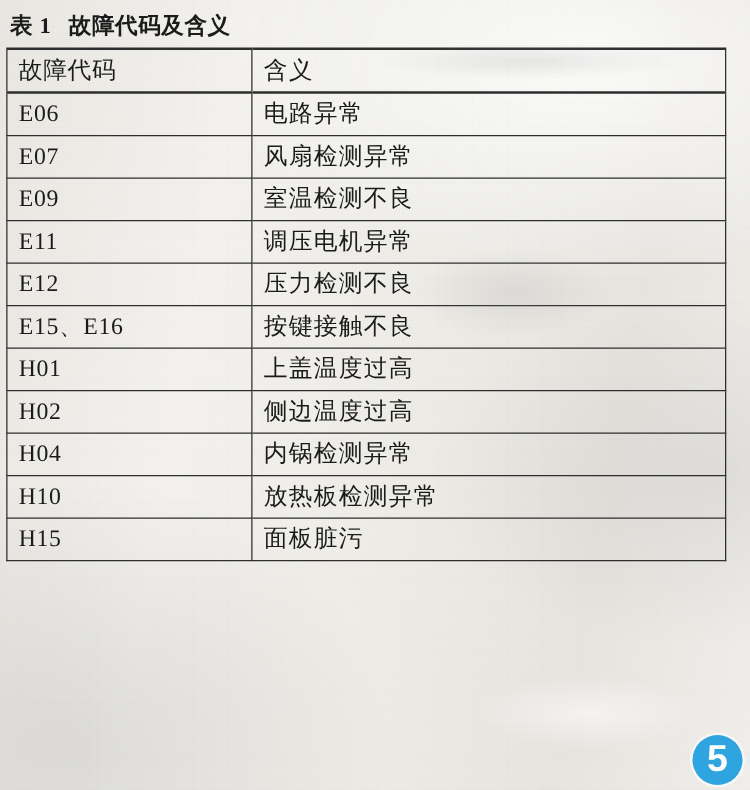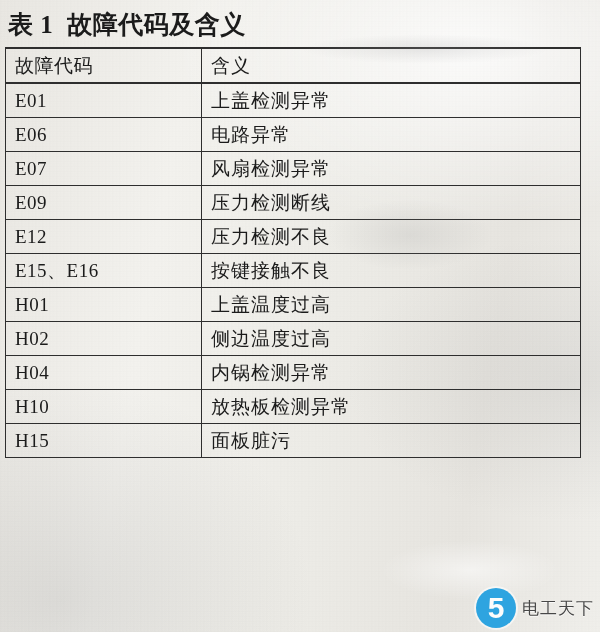--- a/index.html
+++ b/index.html
@@ -34,21 +34,21 @@
     background-image:
       repeating-linear-gradient(0deg, rgba(0,0,0,0.035) 0px, rgba(0,0,0,0) 2px, rgba(0,0,0,0.02) 3px, rgba(0,0,0,0) 5px),
       repeating-linear-gradient(90deg, rgba(0,0,0,0.03) 0px, rgba(0,0,0,0) 3px, rgba(0,0,0,0.02) 4px, rgba(0,0,0,0) 7px);
   }
   .content {
     position: relative;
     z-index: 2;
   }
   .caption {
     padding: 8px 0 6px 8px;
-    font-size: 25px;
+    font-size: 18px;
     font-weight: bold;
     letter-spacing: .5px;
     white-space: nowrap;
   }
   .caption .cap-num {
     margin-right: 14px;
   }
   table.fault-table {
     border-collapse: collapse;
     margin-left: 5px;
@@ -151,34 +151,34 @@
 
   <table class="fault-table">
     <thead>
       <tr class="r1">
         <td>故障代码</td>
         <td class="meaning">含义</td>
       </tr>
     </thead>
     <tbody>
       <tr>
-        <td>E01</td>
-        <td class="meaning">上盖检测异常</td>
-      </tr>
-      <tr>
         <td>E06</td>
         <td class="meaning">电路异常</td>
       </tr>
       <tr>
         <td>E07</td>
         <td class="meaning">风扇检测异常</td>
       </tr>
       <tr>
         <td>E09</td>
-        <td class="meaning">压力检测断线</td>
+        <td class="meaning">室温检测不良</td>
+      </tr>
+      <tr>
+        <td>E11</td>
+        <td class="meaning">调压电机异常</td>
       </tr>
       <tr>
         <td>E12</td>
         <td class="meaning">压力检测不良</td>
       </tr>
       <tr>
         <td>E15、E16</td>
         <td class="meaning">按键接触不良</td>
       </tr>
       <tr>
@@ -200,14 +200,13 @@
       <tr>
         <td>H15</td>
         <td class="meaning">面板脏污</td>
       </tr>
     </tbody>
   </table>
 </div>
 
 <div class="watermark">
   <div class="wm-logo">5</div>
-  <div class="wm-text">电工天下</div>
 </div>
 
 </body></html>

